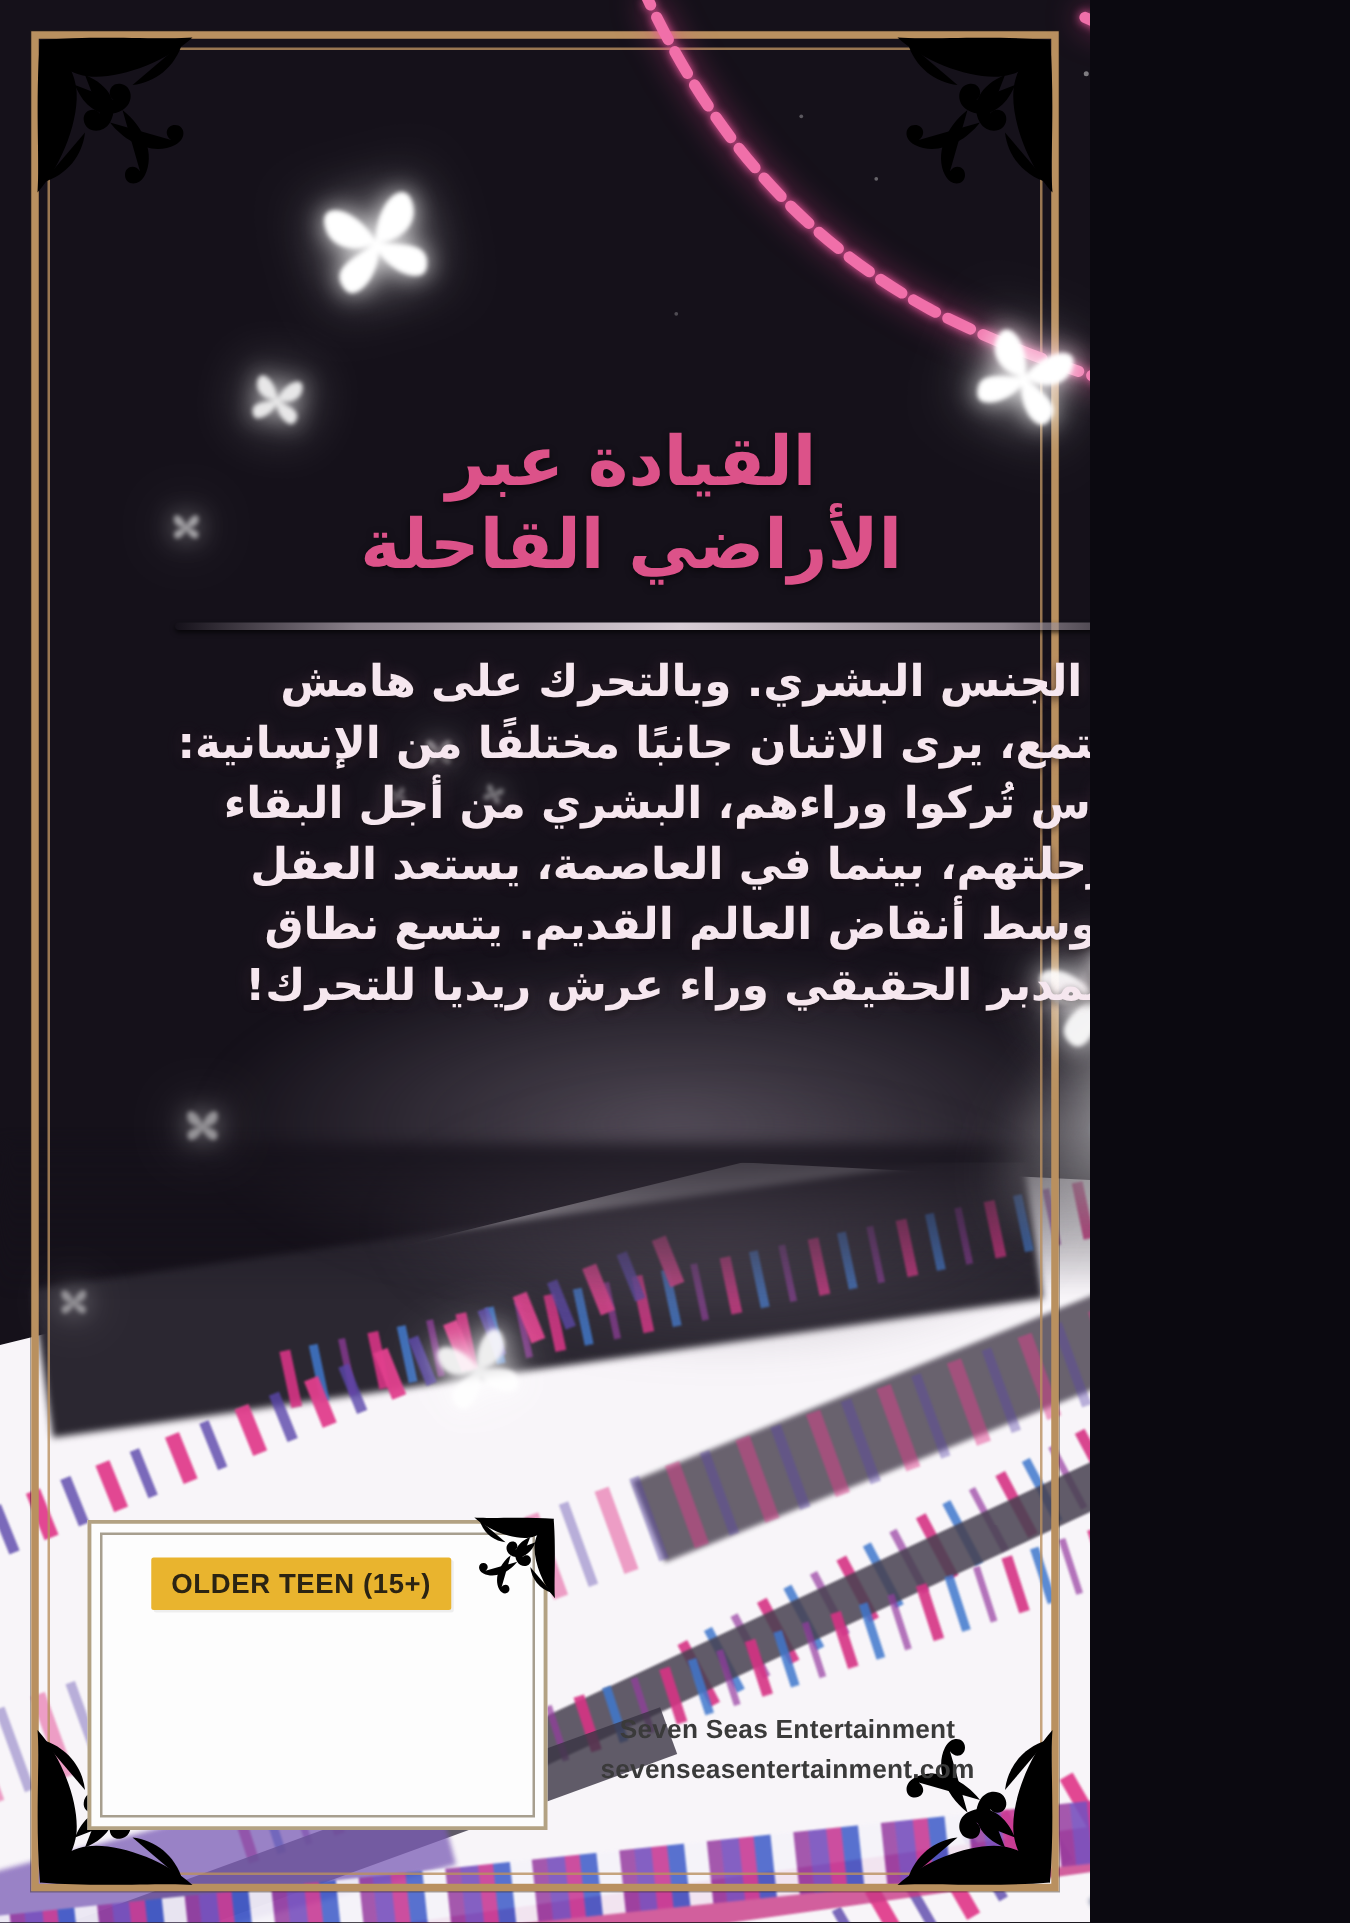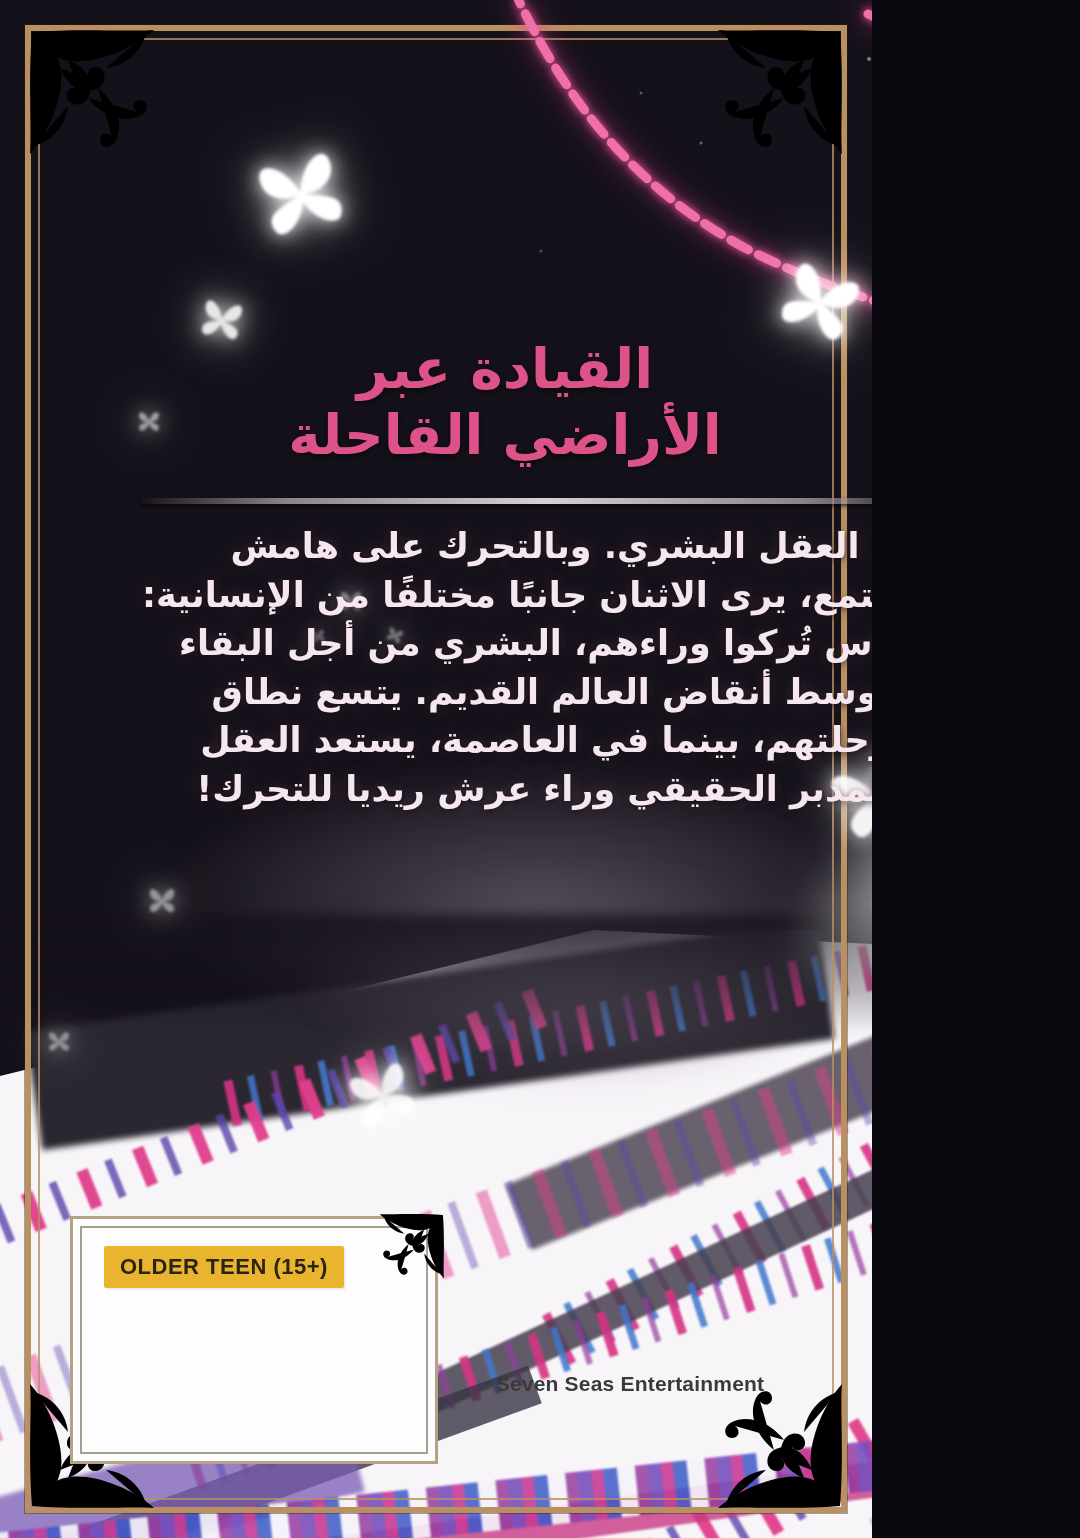--- a/index.html
+++ b/index.html
@@ -102,21 +102,21 @@
     box-shadow:0 2px 4px rgba(0,0,0,.7); }
   .synopsis { position:absolute; left:115px; top:522px; width:860px; z-index:6; text-align:center; direction:rtl;
     color:#f6e7ef; font-weight:bold; font-size:35px; line-height:48.5px;
     text-shadow:0 2px 7px rgba(0,0,0,.6), 0 0 14px rgba(255,170,210,.2); }
   .syn-line { white-space:nowrap; }
 
   
   .info-box { position:absolute; left:70px; top:1216px; width:362px; height:242px; z-index:7;
     background:#fdfdfd; border:3px solid #b3a283;
     box-shadow:inset 0 0 0 7px #fdfdfd, inset 0 0 0 9px rgba(145,135,115,.8); }
-  .badge { position:absolute; left:31px; top:27px; background:#e9b42e; color:#2b2413;
+  .badge { position:absolute; left:48px; top:27px; background:#e9b42e; color:#2b2413;
     font-family:"Liberation Sans", sans-serif; font-weight:bold; font-size:22px;
     padding:8px 16px; letter-spacing:.5px; border-radius:2px; white-space:nowrap;
     box-shadow:2px 2px 0 rgba(0,0,0,.06); }
   .box-orn { position:absolute; right:-10px; top:-6px; width:78px; height:78px; color:#a9834f; transform:scaleX(-1); }
   .box-orn svg { display:block; width:100%; height:100%; }
   .publisher { position:absolute; left:440px; top:1368px; width:380px; z-index:6; text-align:center;
     font-family:"Liberation Sans", sans-serif; font-weight:bold; font-size:21px; line-height:32px;
     color:#3a3a3a; letter-spacing:.2px; }
 </style>
 </head>
@@ -254,34 +254,35 @@
       </svg>
     </span>
 
   <div class="title">
     <div>القيادة عبر</div>
     <div>الأراضي القاحلة</div>
   </div>
   <div class="divider"></div>
 
   <div class="synopsis">
-    <div class="syn-line">العقل البشري.  وبالتحرك على هامش</div>
+    <div class="syn-line">الجنس البشري.  وبالتحرك على هامش</div>
     <div class="syn-line">المجتمع، يرى الاثنان جانبًا مختلفًا من الإنسانية:</div>
     <div class="syn-line">أناس تُركوا وراءهم، البشري من أجل البقاء</div>
+    <div class="syn-line">رحلتهم، بينما في العاصمة، يستعد العقل</div>
     <div class="syn-line">وسط أنقاض العالم القديم.  يتسع نطاق</div>
-    <div class="syn-line">رحلتهم، بينما في العاصمة، يستعد العقل</div>
     <div class="syn-line">المدبر الحقيقي وراء عرش ريديا للتحرك!</div>
   </div>
 
   <div class="info-box">
     <div class="badge">OLDER TEEN (15+)</div>
     <span class="box-orn">
         <svg viewBox="0 0 150 150">
           <use href="#flourish-shape"></use>
         </svg>
       </span>
   </div>
 
   <div class="publisher">
     <div>Seven Seas Entertainment</div>
+    <div>sevenseasentertainment.com</div>
   </div>
 
 </div>
 
 </body></html>

